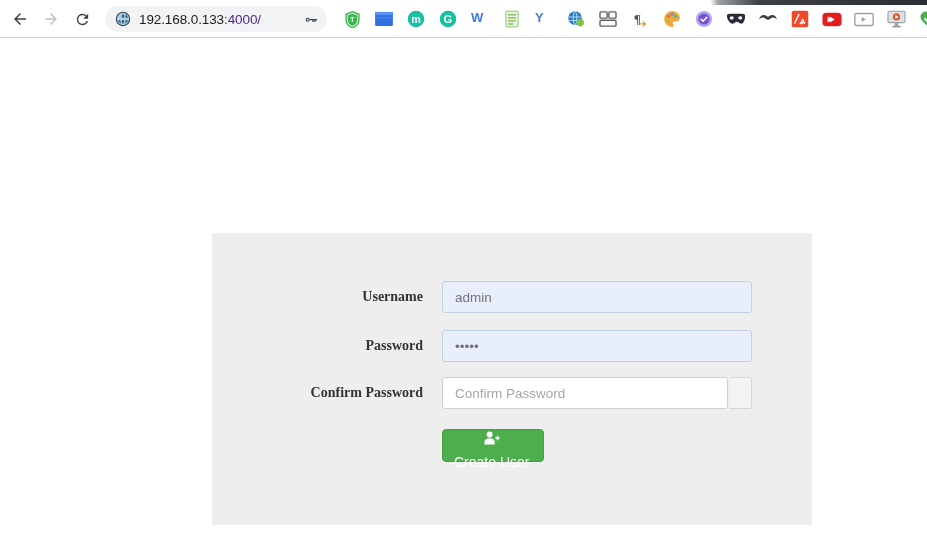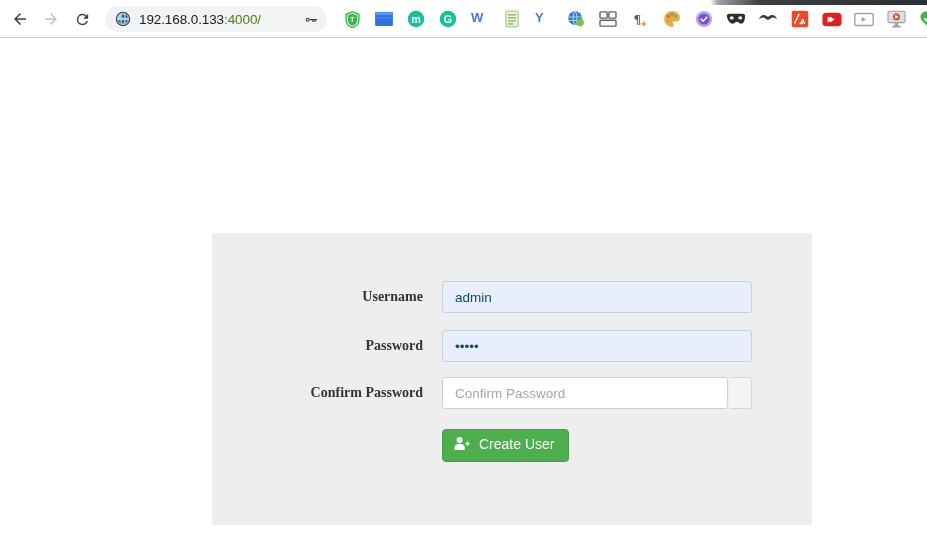--- a/index.html
+++ b/index.html
@@ -56,21 +56,21 @@
   }
   #site-icon { width: 16px; height: 16px; flex: 0 0 16px; margin-right: 8px; }
   #url-text {
     font-size: 13.5px;
     color: #202124;
     white-space: nowrap;
     letter-spacing: -0.1px;
     flex: 1 1 auto;
     overflow: hidden;
   }
-  #url-text .url-dim { color: #4d7c0f; }
+  #url-text .url-dim { color: #4c1d95; }
   #key-icon { width: 16px; height: 16px; flex: 0 0 16px; margin-left: 6px; cursor: pointer; }
 
   
   #ext-strip {
     position: absolute;
     top: 6px; left: 336px;
     height: 26px;
     display: flex;
     align-items: center;
   }
@@ -137,21 +137,21 @@
     font-size: 13.5px;
     font-family: "Liberation Sans", sans-serif;
     padding: 0 12px;
     outline: none;
     color: #333333;
     background: #ffffff;
   }
   .form-input.autofilled {
     background: #e8eefb;
     border-color: #c5cfe2;
-    color: #0c4a6e;
+    color: #737373;
   }
   .form-input::placeholder { color: #a6a6a6; }
 
   
   #input-confirm { width: 286px; }
   #confirm-addon {
     position: absolute;
     left: 518px; top: 0;
     width: 22px; height: 32px;
     border: 1px solid #d2d6da;
@@ -169,20 +169,21 @@
     background: #4cae4c;
     border: 1px solid #44a044;
     border-radius: 4px;
     color: #ffffff;
     font-size: 14px;
     font-family: "Liberation Sans", sans-serif;
     display: flex;
     align-items: center;
     gap: 9px;
     cursor: pointer;
+    flex-direction: column;
   }
   #btn-create-user .btn-label { line-height: 1; white-space: nowrap; }
   #user-plus-icon { width: 16px; height: 15px; flex: 0 0 16px; }
 </style>
 </head>
 <body>
 
 <div id="browser-chrome">
 
   <div id="tabstrip-remnant"></div>

